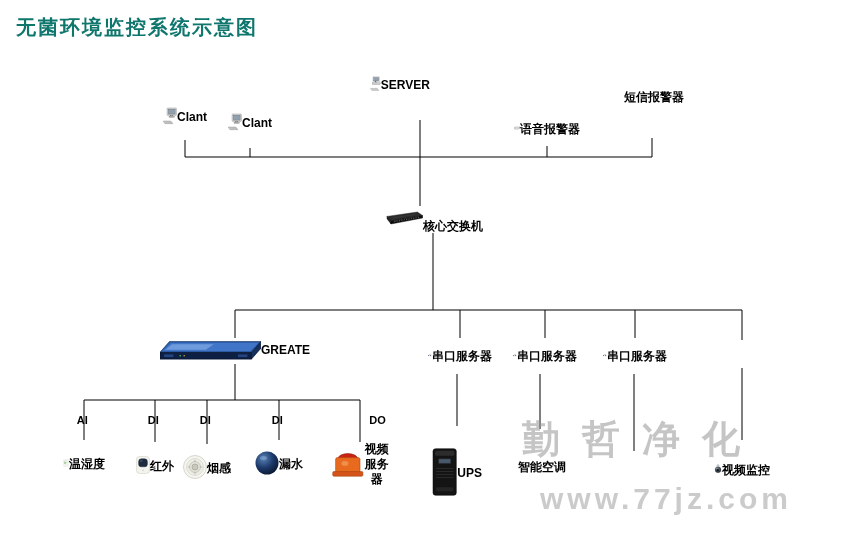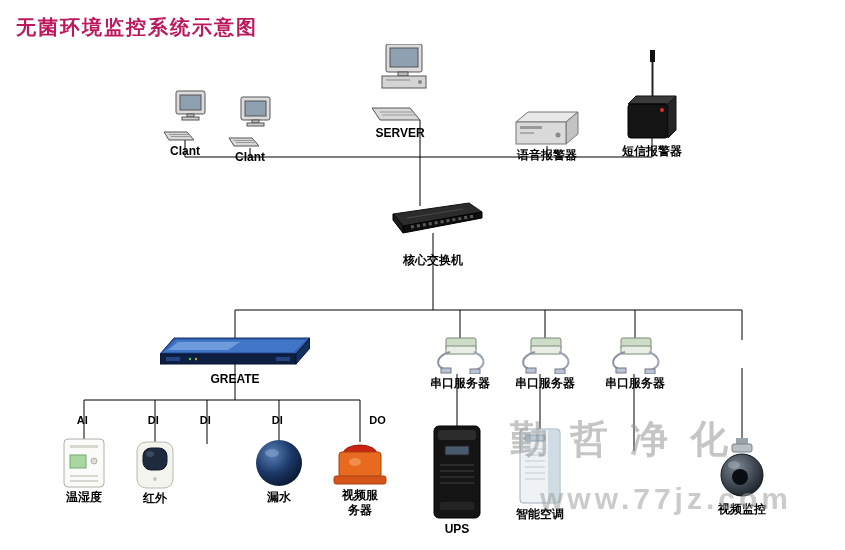--- a/index.html
+++ b/index.html
@@ -1,36 +1,36 @@
 <!DOCTYPE html>
 <html><head>
 <meta charset="utf-8">
 <style>
   * { margin:0; padding:0; box-sizing:border-box; }
   html,body { background:#fff; }
   body { font-family:"Liberation Sans","DejaVu Sans",sans-serif; }
   .scene { position:relative; width:845px; height:550px; background:#fff; overflow:hidden; }
   .title {
     position:absolute; left:16px; top:14px; z-index:5;
-    font-size:20px; font-weight:bold; letter-spacing:2px; color:#be185d;
+    font-size:20px; font-weight:bold; letter-spacing:2px; color:#0f766e;
   }
   .lines { position:absolute; left:0; top:0; z-index:1; pointer-events:none; }
-  .node { position:absolute; z-index:2; display:flex; flex-direction:column; align-items:center; }
+  .node { position:absolute; z-index:2; display:flex; flex-direction:row; align-items:center; }
   .node .lbl {
     margin-top:2px; font-size:12px; font-weight:bold; color:#000;
     white-space:nowrap; text-align:center; line-height:1.25;
   }
   .node.gap-lg .lbl { margin-top:17px; }
   .node.narrow .lbl { white-space:normal; width:42px; }
   .port {
     position:absolute; z-index:3; font-size:11px; font-weight:bold; color:#000;
     transform:translateX(-65%);
   }
   .watermark { position:absolute; z-index:4; pointer-events:none; font-weight:bold; }
-  .wm-brand { left:510px; top:414px; font-size:38px; letter-spacing:22px; color:rgba(150,150,150,0.55); }
+  .wm-brand { left:522px; top:414px; font-size:38px; letter-spacing:22px; color:rgba(150,150,150,0.55); }
   .wm-url   { left:540px; top:482px; font-size:30px; letter-spacing:4px;  color:rgba(160,160,160,0.55); }
 </style>
 </head>
 <body>
 
 <div class="scene">
 
   <div class="title">无菌环境监控系统示意图</div>
 
   <svg class="lines" width="845" height="550">
@@ -211,20 +211,33 @@
       <rect x="1" y="1" width="40" height="48" rx="4" fill="#fbfbf9" stroke="#b0b0a8"></rect>
       <rect x="7" y="7" width="28" height="3" fill="#d8d8d0"></rect>
       <rect x="7" y="17" width="16" height="13" fill="#a8d8a0" stroke="#78a870"></rect>
       <circle cx="31" cy="23" r="3" fill="#e0e0d8" stroke="#b0b0a8"></circle>
       <rect x="7" y="37" width="28" height="2" fill="#d8d8d0"></rect>
       <rect x="7" y="42" width="28" height="2" fill="#d8d8d0"></rect>
     </svg>
     <span class="lbl">温湿度</span>
   </div>
 
+  <div class="node" style="left:183px;top:443px;width:48px">
+    <svg width="48" height="48" viewBox="0 0 48 48">
+      <circle cx="24" cy="24" r="23" fill="#f6f6f0" stroke="#b0b0a8"></circle>
+      <circle cx="24" cy="24" r="17" fill="#eeeee6" stroke="#c8c8c0"></circle>
+      <circle cx="24" cy="24" r="11" fill="#e2e2d8" stroke="#a8a8a0"></circle>
+      <circle cx="24" cy="24" r="6" fill="#c8c8bc" stroke="#909088"></circle>
+      <line x1="24" y1="9" x2="24" y2="14" stroke="#999"></line>
+      <line x1="24" y1="34" x2="24" y2="39" stroke="#999"></line>
+      <line x1="9" y1="24" x2="14" y2="24" stroke="#999"></line>
+      <line x1="34" y1="24" x2="39" y2="24" stroke="#999"></line>
+    </svg>
+    <span class="lbl">烟感</span>
+  </div>
 
   <div class="node" style="left:255px;top:438px;width:48px">
     <svg width="48" height="50" viewBox="0 0 48 50">
       <defs>
         <radialGradient id="sph" cx="35%" cy="30%" r="75%">
           <stop offset="0%" stop-color="#5a82b8"></stop>
           <stop offset="55%" stop-color="#1d3a6b"></stop>
           <stop offset="100%" stop-color="#0a1830"></stop>
         </radialGradient>
       </defs>

